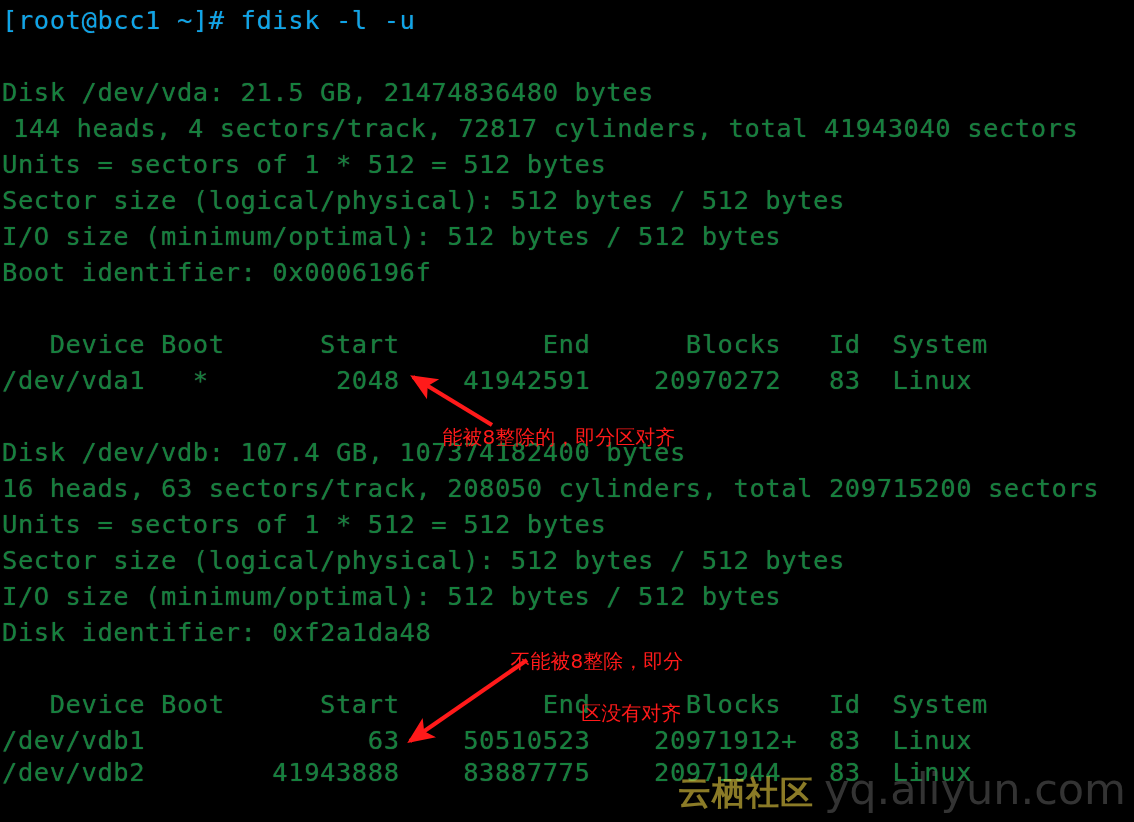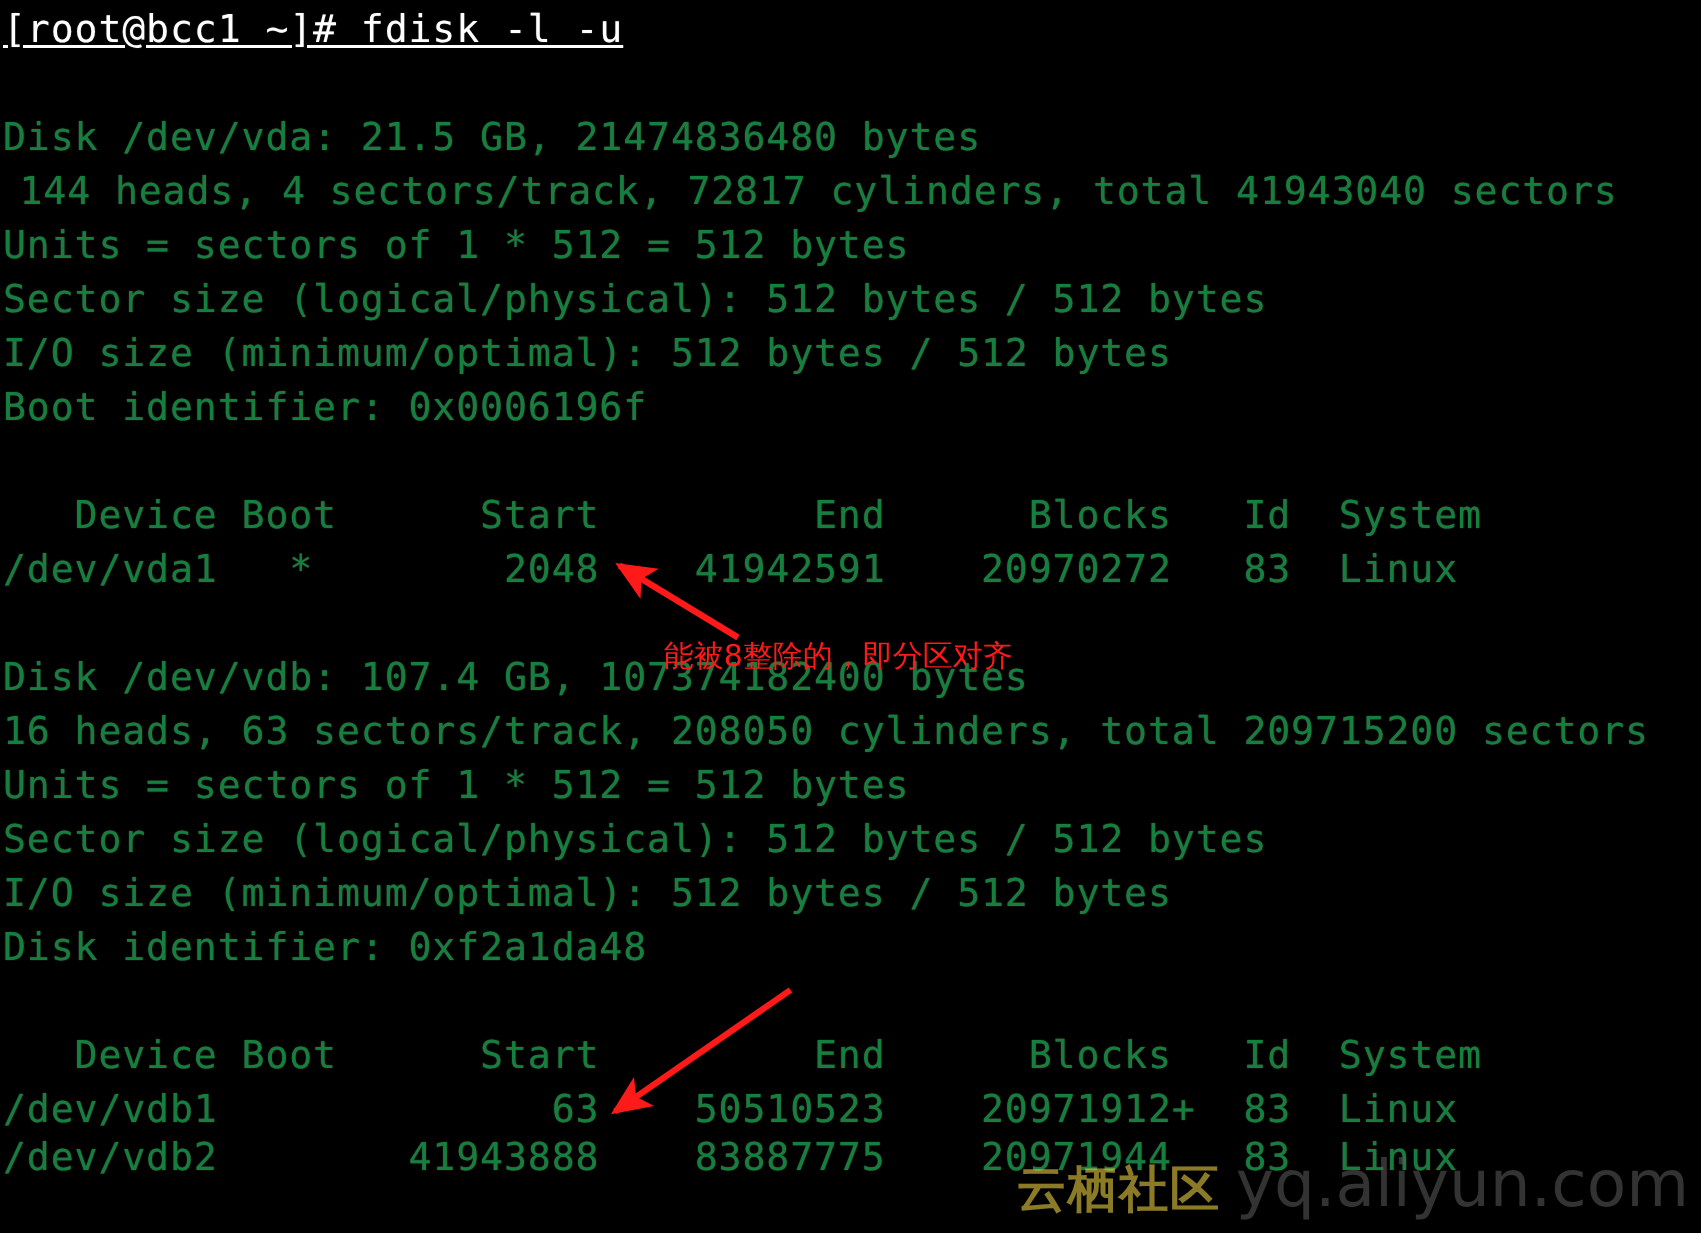--- a/index.html
+++ b/index.html
@@ -28,21 +28,21 @@
     position: absolute;
     left: 2px;
     white-space: pre;
     font-family: "DejaVu Sans Mono", "Liberation Mono", monospace;
     font-size: 25.5px;
     line-height: 36px;
     letter-spacing: 0.55px;
     color: #15803d;
     text-shadow: 0 0 1px rgba(210,210,210,0.35);
   }
-  .tline.prompt { color: #ffffff; text-decoration: underline; }
+  .tline.prompt { color: #0ea5e9; }
   .tline.blank  { color: transparent; }
 
   
   .annot {
     position: absolute;
     color: #ff1a1a;
     font-family: "DejaVu Sans", "Liberation Sans", sans-serif;
     font-size: 20px;
     line-height: 26px;
     white-space: pre;
@@ -121,19 +121,23 @@
       </marker>
     </defs>
     <line x1="492" y1="425" x2="413" y2="377" stroke="#ff1a1a" stroke-width="4.2" marker-end="url(#ah)"></line>
     <line x1="527" y1="660" x2="410" y2="741" stroke="#ff1a1a" stroke-width="4.2" marker-end="url(#ah)"></line>
   </svg>
 
   <div class="annot a1">
     <span>能被8整除的，即分区对齐</span>
   </div>
 
+  <div class="annot a2">
+    <span class="l1">不能被8整除，即分</span>
+    <span class="l2">区没有对齐</span>
+  </div>
 
   <div id="watermark">
     <span class="cn">云栖社区</span>
     <span class="url">yq.aliyun.com</span>
   </div>
 
 </div>
 
 </body></html>

